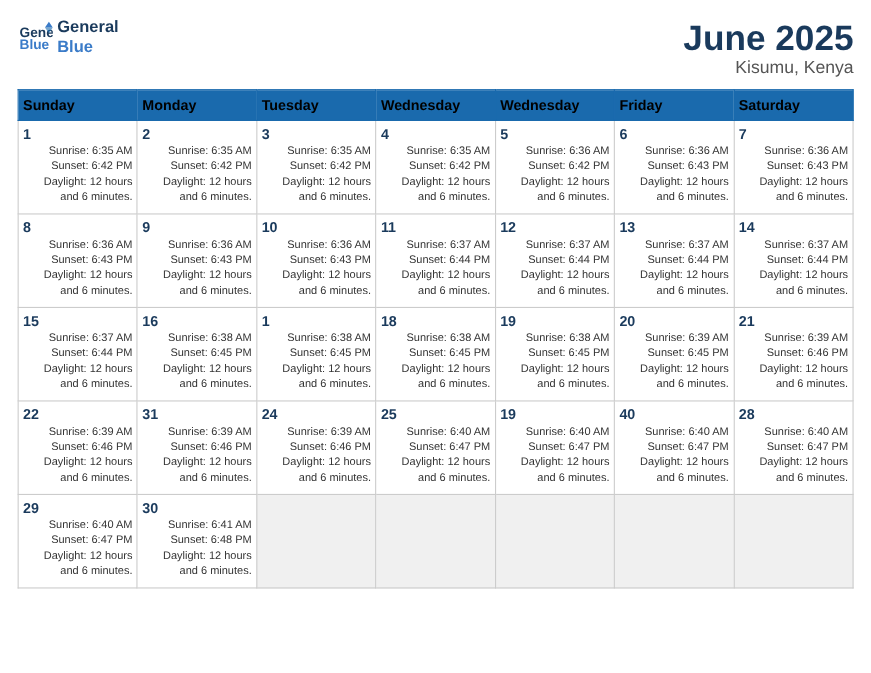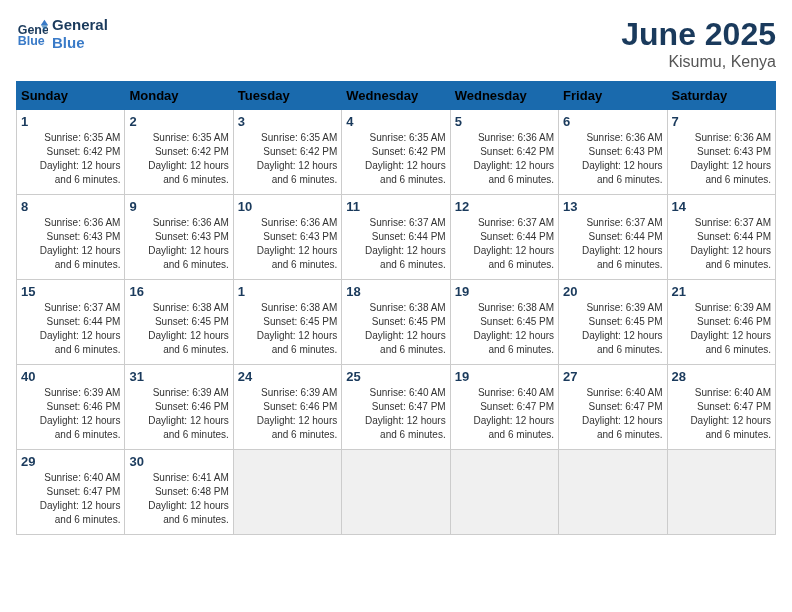--- a/index.html
+++ b/index.html
@@ -197,41 +197,41 @@
           <span class="day-num">20</span>
           <div class="day-info">Sunrise: 6:39 AM<br>Sunset: 6:45 PM<br>Daylight: 12 hours and 6 minutes.</div>
         </td>
         <td>
           <span class="day-num">21</span>
           <div class="day-info">Sunrise: 6:39 AM<br>Sunset: 6:46 PM<br>Daylight: 12 hours and 6 minutes.</div>
         </td>
       </tr>
       <tr>
         <td>
+          <span class="day-num">22</span>
+          <div class="day-info">Sunrise: 6:39 AM<br>Sunset: 6:46 PM<br>Daylight: 12 hours and 6 minutes.</div>
+        </td>
+        <td>
+          <span class="day-num">31</span>
+          <div class="day-info">Sunrise: 6:39 AM<br>Sunset: 6:46 PM<br>Daylight: 12 hours and 6 minutes.</div>
+        </td>
+        <td>
+          <span class="day-num">24</span>
+          <div class="day-info">Sunrise: 6:39 AM<br>Sunset: 6:46 PM<br>Daylight: 12 hours and 6 minutes.</div>
+        </td>
+        <td>
+          <span class="day-num">25</span>
+          <div class="day-info">Sunrise: 6:40 AM<br>Sunset: 6:47 PM<br>Daylight: 12 hours and 6 minutes.</div>
+        </td>
+        <td>
+          <span class="day-num">19</span>
+          <div class="day-info">Sunrise: 6:40 AM<br>Sunset: 6:47 PM<br>Daylight: 12 hours and 6 minutes.</div>
+        </td>
+        <td>
           <span class="day-num">40</span>
-          <div class="day-info">Sunrise: 6:39 AM<br>Sunset: 6:46 PM<br>Daylight: 12 hours and 6 minutes.</div>
-        </td>
-        <td>
-          <span class="day-num">31</span>
-          <div class="day-info">Sunrise: 6:39 AM<br>Sunset: 6:46 PM<br>Daylight: 12 hours and 6 minutes.</div>
-        </td>
-        <td>
-          <span class="day-num">24</span>
-          <div class="day-info">Sunrise: 6:39 AM<br>Sunset: 6:46 PM<br>Daylight: 12 hours and 6 minutes.</div>
-        </td>
-        <td>
-          <span class="day-num">25</span>
-          <div class="day-info">Sunrise: 6:40 AM<br>Sunset: 6:47 PM<br>Daylight: 12 hours and 6 minutes.</div>
-        </td>
-        <td>
-          <span class="day-num">19</span>
-          <div class="day-info">Sunrise: 6:40 AM<br>Sunset: 6:47 PM<br>Daylight: 12 hours and 6 minutes.</div>
-        </td>
-        <td>
-          <span class="day-num">27</span>
           <div class="day-info">Sunrise: 6:40 AM<br>Sunset: 6:47 PM<br>Daylight: 12 hours and 6 minutes.</div>
         </td>
         <td>
           <span class="day-num">28</span>
           <div class="day-info">Sunrise: 6:40 AM<br>Sunset: 6:47 PM<br>Daylight: 12 hours and 6 minutes.</div>
         </td>
       </tr>
       <tr>
         <td>
           <span class="day-num">29</span>

